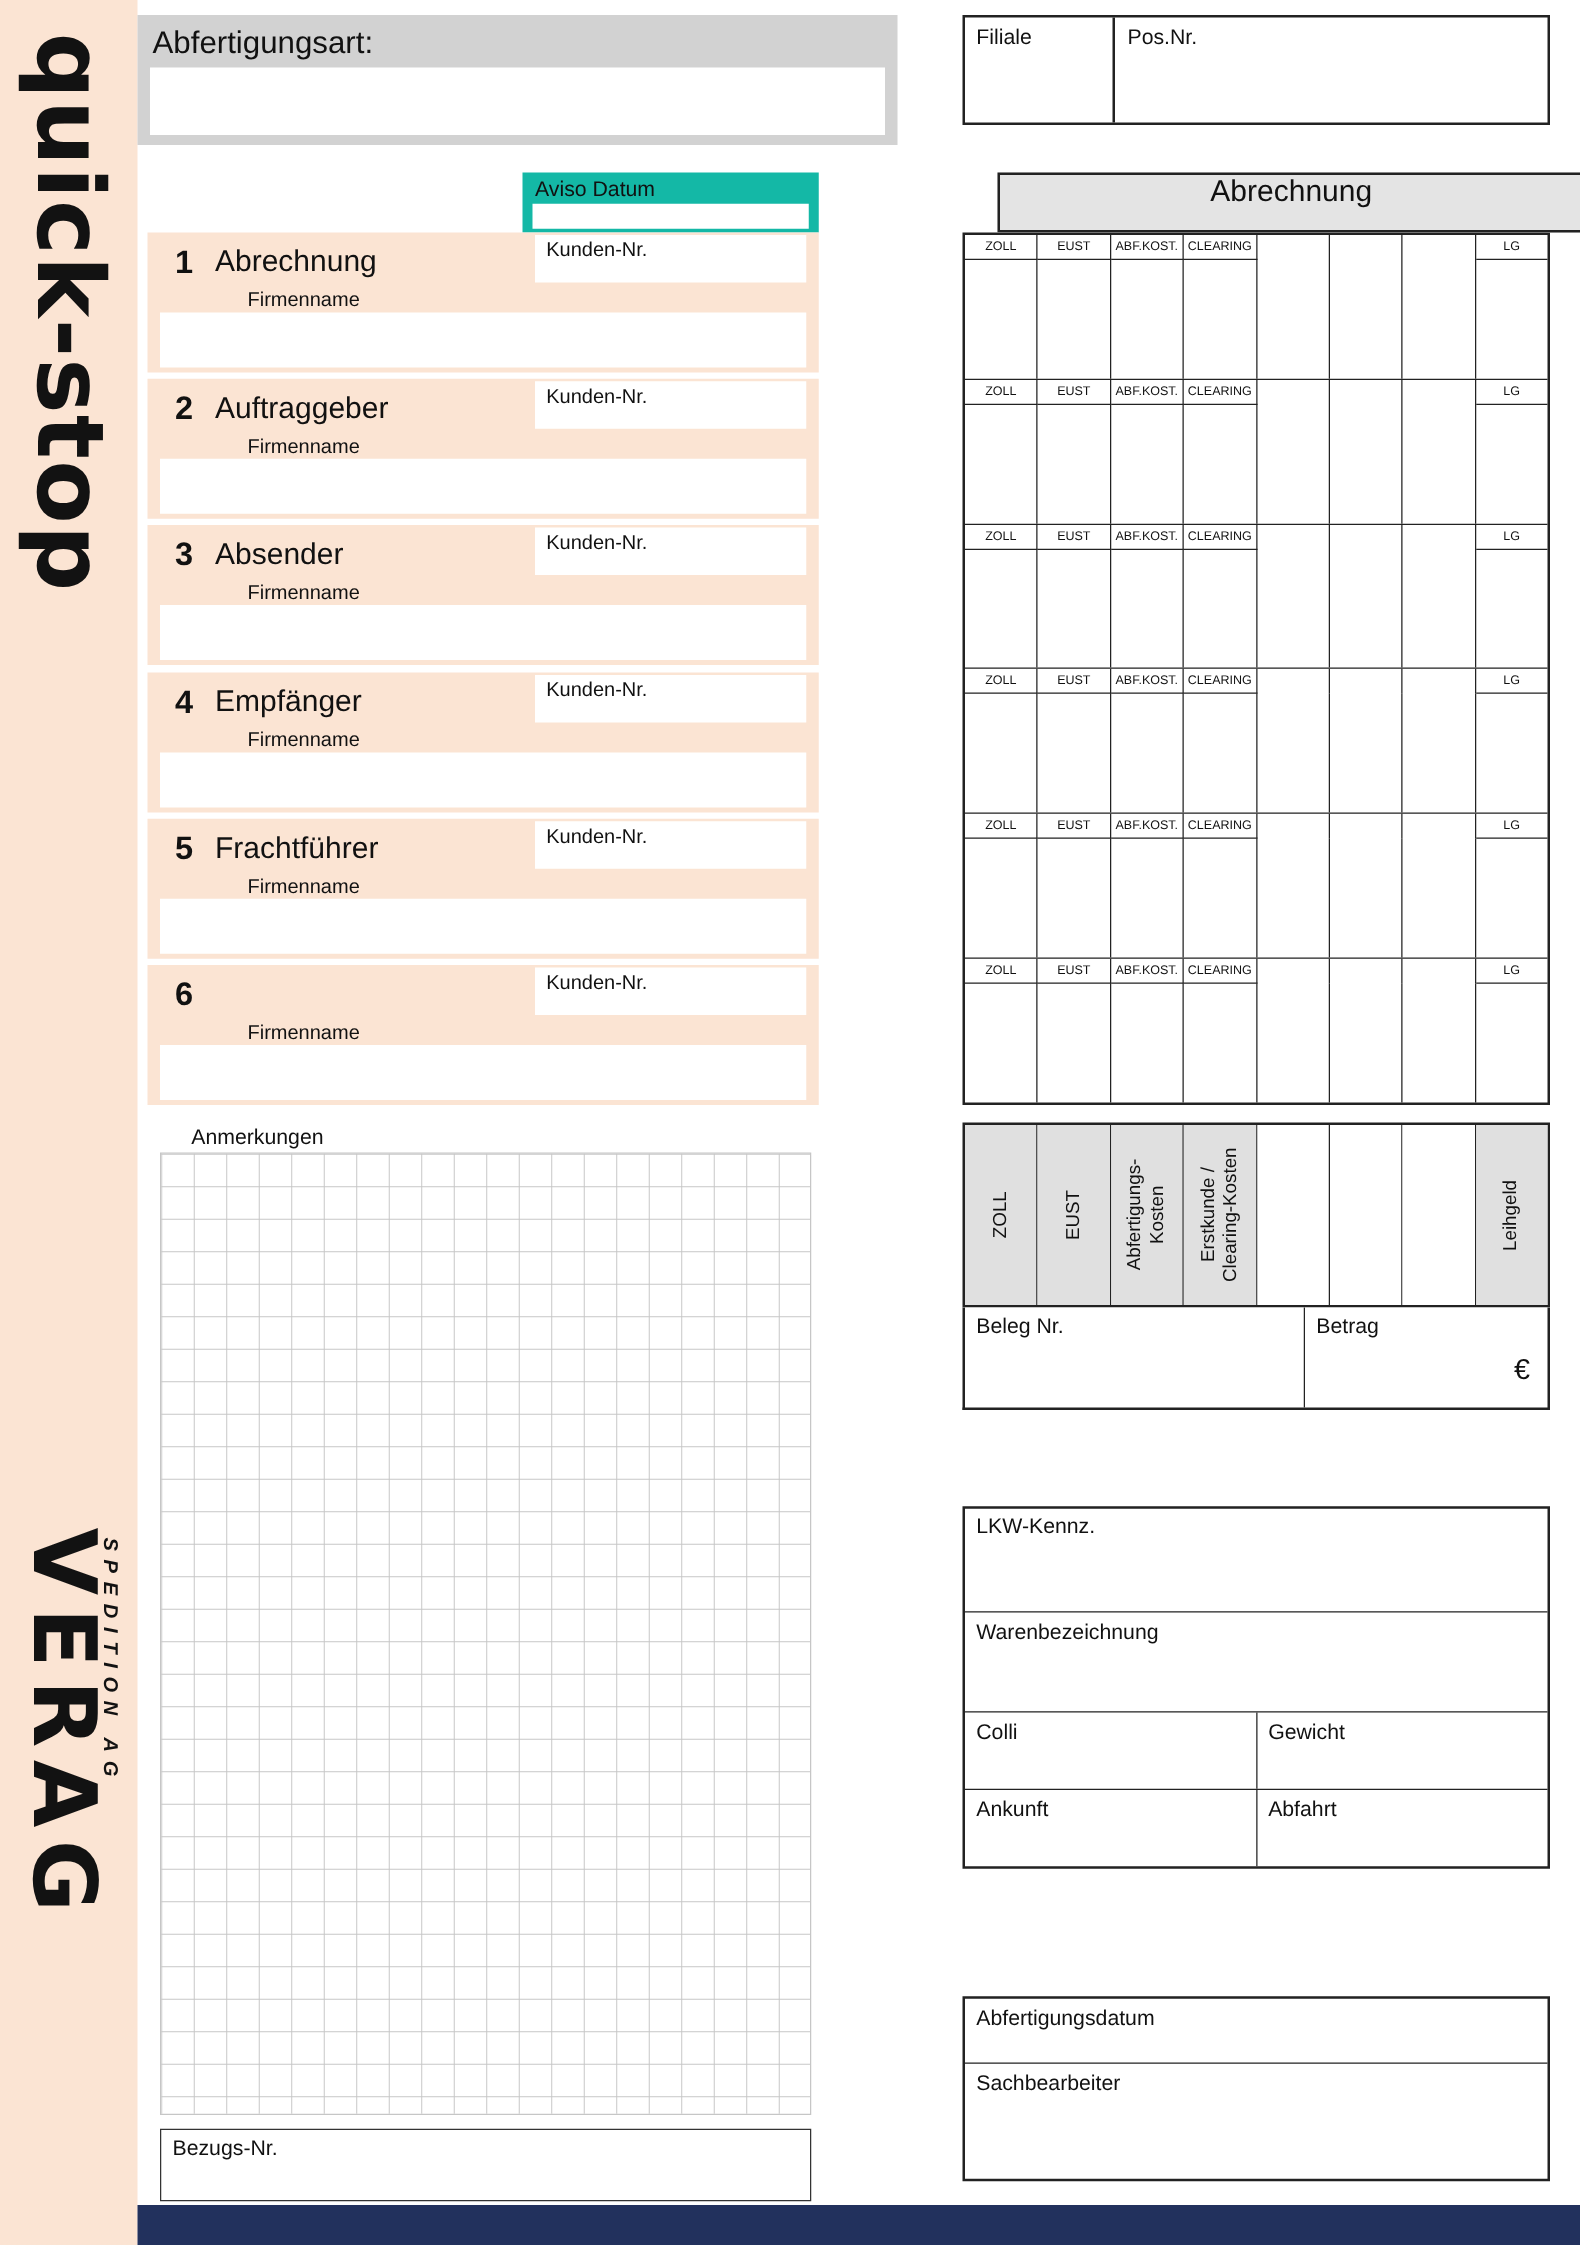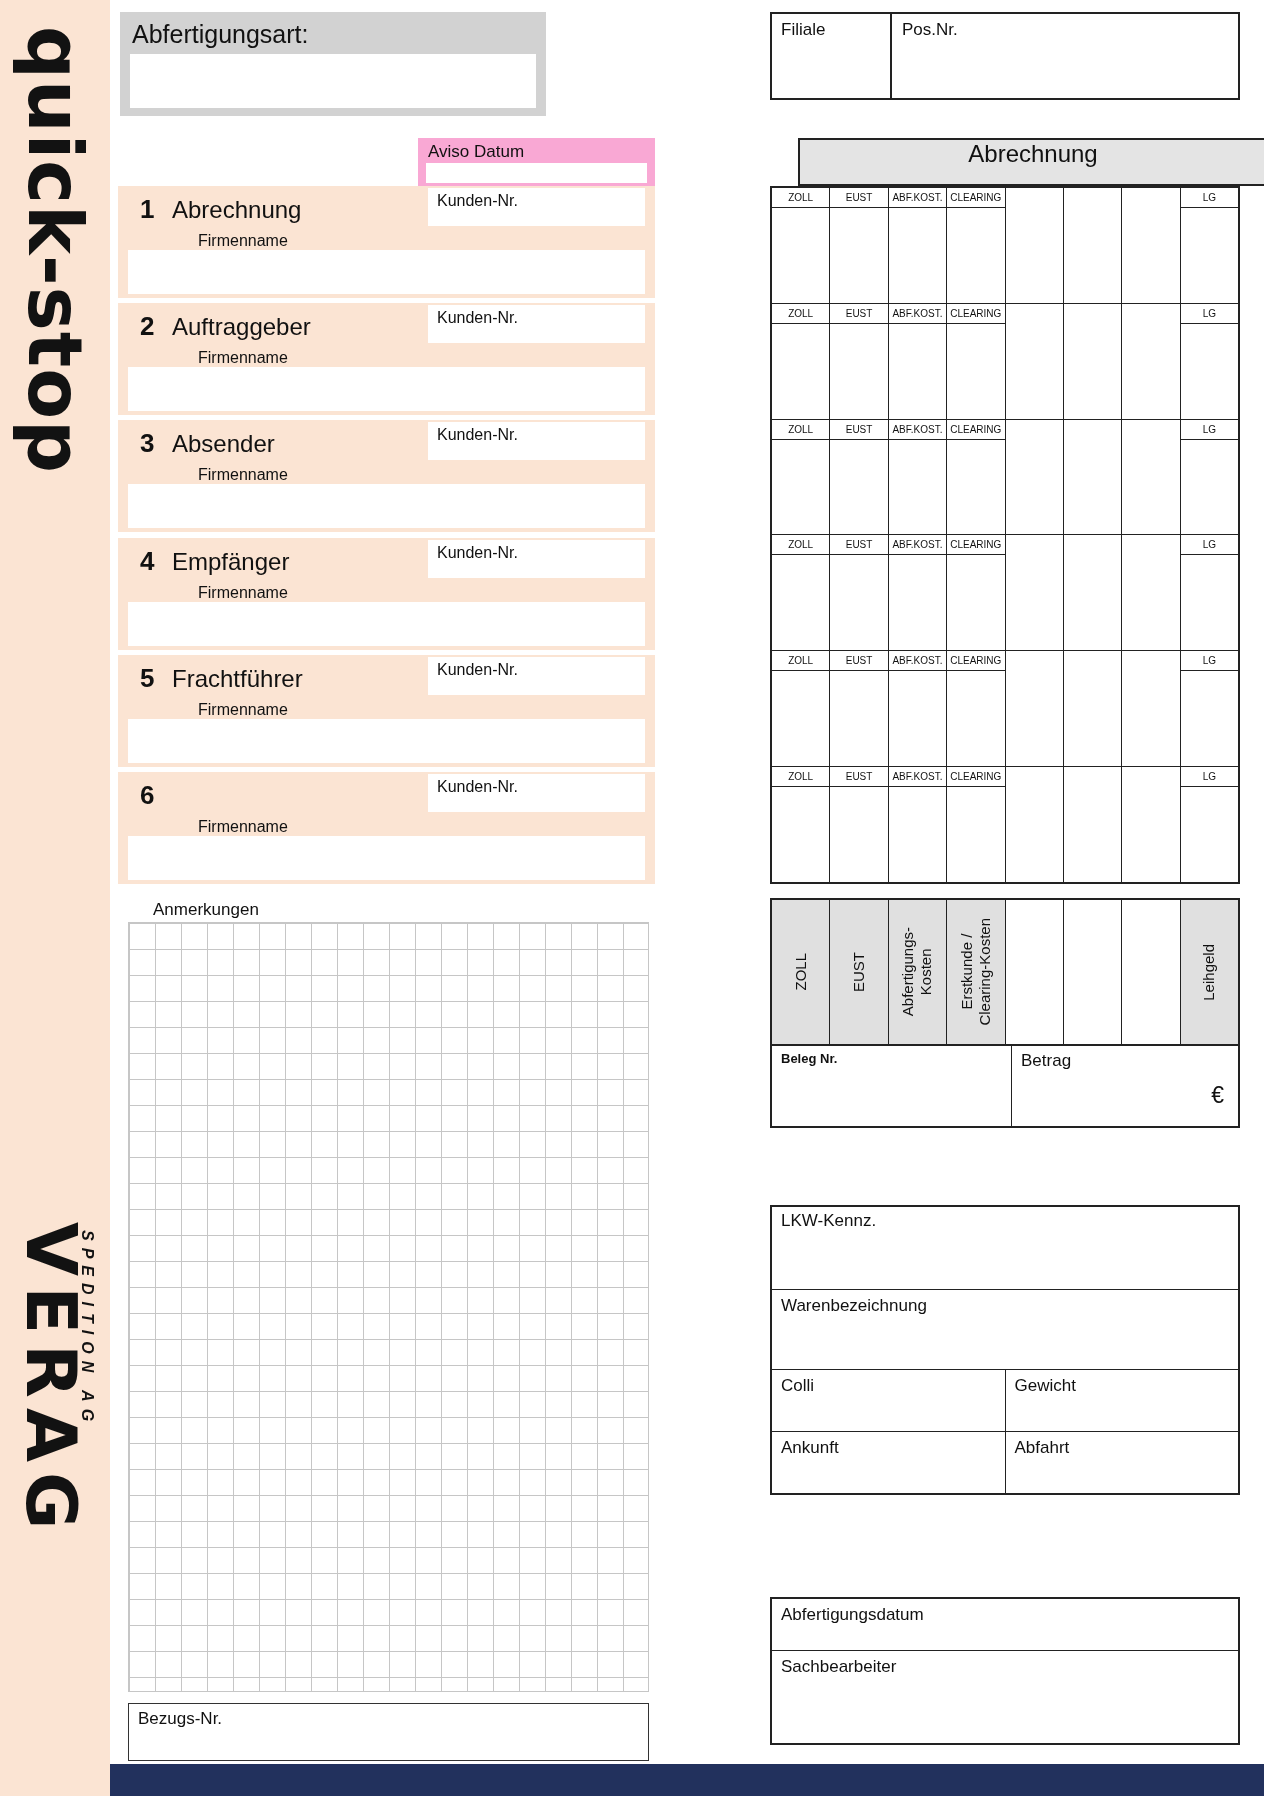--- a/index.html
+++ b/index.html
@@ -10,31 +10,31 @@
   
   .left-strip { position:absolute; left:0; top:0; width:110px; height:1796px; background:#fbe4d3; }
   .brand-product { position:absolute; left:12px; top:26px; writing-mode:vertical-rl;
     font-family:"DejaVu Sans", sans-serif; font-weight:bold; font-size:74px; letter-spacing:1px; color:#121212; }
   .brand-company { position:absolute; left:10px; top:1222px; writing-mode:vertical-rl;
     font-family:"DejaVu Sans", sans-serif; font-weight:bold; font-size:70px; letter-spacing:10px; color:#121212; }
   .brand-sub { position:absolute; left:78px; top:1230px; writing-mode:vertical-rl;
     font-weight:bold; font-style:italic; font-size:16px; letter-spacing:7px; color:#121212; }
 
   
-  .abfert-box { position:absolute; left:120px; top:12px; width:426px; height:104px; background:#d2d2d2; }
+  .abfert-box { position:absolute; left:110px; top:12px; width:608px; height:104px; background:#d2d2d2; }
   .abfert-label { position:absolute; left:12px; top:8px; font-size:25px; }
   .abfert-input { position:absolute; left:10px; right:10px; top:42px; bottom:8px; background:#fff; }
 
   
   .filiale-box { position:absolute; left:770px; top:12px; width:470px; height:88px; border:2px solid #222; background:#fff; display:flex; }
   .filiale-cell { width:120px; border-right:2px solid #222; padding:6px 9px; font-size:17px; }
   .posnr-cell { flex:1; padding:6px 10px; font-size:17px; }
 
   
-  .aviso-box { position:absolute; left:418px; top:138px; width:237px; height:48px; background:#f9a8d4; }
+  .aviso-box { position:absolute; left:418px; top:138px; width:237px; height:48px; background:#14b8a6; }
   .aviso-label { position:absolute; left:10px; top:4px; font-size:17px; }
   .aviso-input { position:absolute; left:8px; right:8px; top:25px; bottom:3px; background:#fff; }
 
   
   .abrechnung-header { position:absolute; left:770px; top:138px; width:470px; height:48px; background:#e4e4e4;
     border:2px solid #222; display:flex; align-items:flex-start; justify-content:center; font-size:24px;margin-left:28px; }
 
   
   .section { position:absolute; left:118px; width:537px; height:112px; background:#fbe4d3; }
   .sec-num { position:absolute; left:22px; top:8px; font-size:26px; font-weight:bold; }
@@ -70,21 +70,21 @@
   .summary-row { position:absolute; left:770px; top:898px; width:470px; height:148px; border:2px solid #222; display:flex; background:#fff; }
   .sum-cell { flex:1; border-right:1px solid #222; background:#e0e0e0; display:flex; align-items:center; justify-content:center; }
   .sum-cell:last-child { border-right:none; }
   .sum-cell.empty { background:#fff; }
   .sum-cell span { writing-mode:vertical-rl; transform:rotate(180deg); font-size:15px; line-height:1.2;
     white-space:pre-line; text-align:center; }
 
   
   .bb-row { position:absolute; left:770px; top:1046px; width:470px; height:82px; border:2px solid #222; border-top:none;
     display:flex; background:#fff; }
-  .beleg-cell { width:240px; border-right:1.5px solid #222; padding:5px 9px; font-size:13px;font-weight:bold; }
+  .beleg-cell { width:272px; border-right:1.5px solid #222; padding:5px 9px; font-size:17px; }
   .betrag-cell { flex:1; padding:5px 9px; font-size:17px; position:relative; }
   .euro-symbol { position:absolute; right:14px; top:36px; font-size:23px; }
 
   
   .lkw-group { position:absolute; left:770px; top:1205px; width:470px; height:290px; border:2px solid #222;
     display:flex; flex-direction:column; background:#fff; font-size:17px; }
   .lkw-row1 { height:83px; border-bottom:1.5px solid #222; padding:4px 9px; }
   .lkw-row2 { height:80px; border-bottom:1.5px solid #222; padding:6px 9px; }
   .lkw-row3 { height:62px; border-bottom:1.5px solid #222; display:flex; }
   .lkw-row4 { flex:1; display:flex; }

